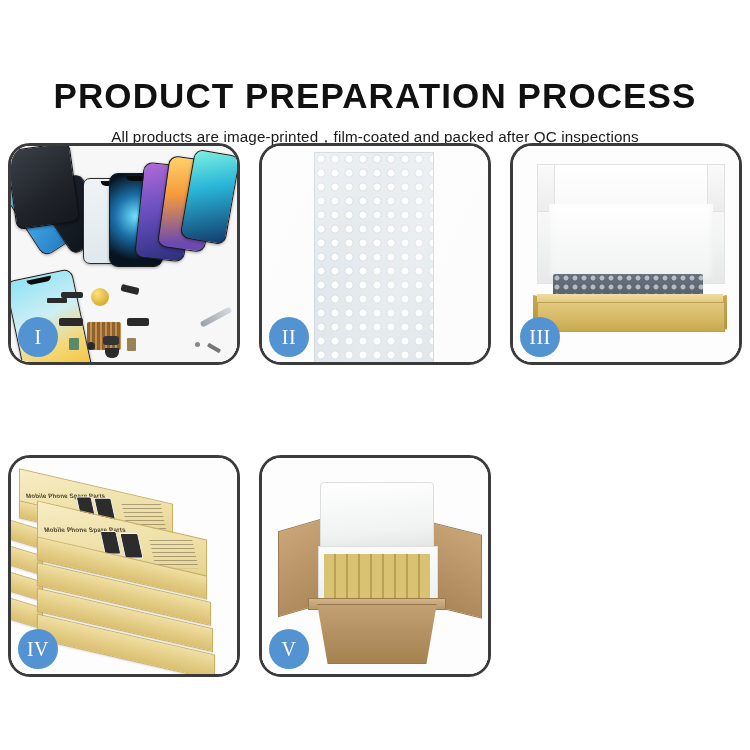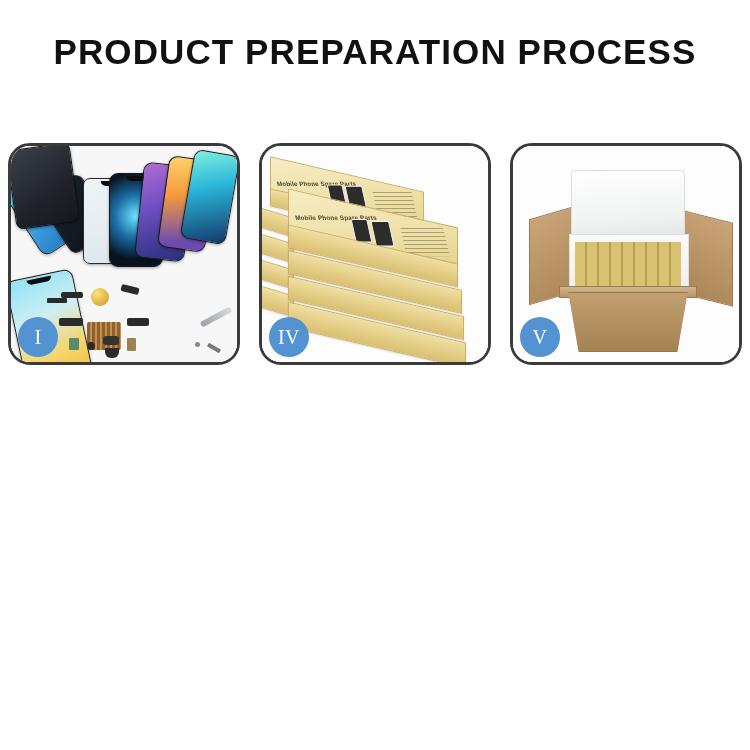--- a/index.html
+++ b/index.html
@@ -14,20 +14,21 @@
     color: #111111;
     overflow: hidden;
     position: relative;
   }
 
   
   .header {
     width: 750px;
     padding-top: 34px;
     text-align: center;
+    margin-top: 44px;
   }
   .page-title {
     font-family: "Liberation Sans", sans-serif;
     font-size: 35px;
     font-weight: bold;
     letter-spacing: 1.1px;
     color: #111111;
     line-height: 1.05;
     margin: 0;
     white-space: nowrap;
@@ -272,20 +273,21 @@
   .p6-tab1 { position:absolute; left:52px; top:92px; width:16px; height:16px;
     background:#a98760; transform: skewY(16deg); }
   .p6-tab2 { position:absolute; left:54px; top:172px; width:16px; height:14px;
     background:#a98760; transform: skewY(16deg); }
 </style>
 </head>
 <body>
 
 <div class="header">
   <h1 class="page-title">PRODUCT PREPARATION PROCESS</h1>
+  <p class="page-subtitle">All products are image-printed，film-coated and packed after QC inspections</p>
 </div>
 
 <div class="panel-grid">
 
   <div class="panel">
     <div class="panel-photo">
       <div class="p1-bg"></div>
 
       <div class="phone p1-ph-a"></div>
       <div class="phone p1-ph-b"></div>
@@ -316,21 +318,52 @@
       <div class="p1-small" style="left:92px;top:190px;width:16px;height:9px;border-radius:3px;background:#333;"></div>
       <div class="p1-small" style="left:94px;top:202px;width:14px;height:10px;border-radius:0 0 6px 6px;background:#2b2b2b;"></div>
       <div class="p1-small" style="left:116px;top:192px;width:9px;height:13px;background:#9a8254;"></div>
       <div class="p1-small" style="left:196px;top:200px;width:14px;height:4px;background:#777;transform:rotate(30deg);"></div>
       <div class="p1-small" style="left:184px;top:196px;width:5px;height:5px;border-radius:50%;background:#888;"></div>
       <div class="p1-chip" style="left:36px;top:152px;width:20px;height:5px;background:#2b2b2b;"></div>
     </div>
     <div class="badge">I</div>
   </div>
 
-
+  <div class="panel">
+    <div class="panel-photo">
+      <div class="p2-bg"></div>
+      <div class="p2-lcd"></div>
+      <div class="p2-conn"></div>
+      <div class="p2-flexcable"></div>
+      <div class="p2-bottom"></div>
+      <div class="p2-tab" style="left:90px;top:72px;width:14px;height:10px;transform:rotate(-18deg);"></div>
+      <div class="p2-tab" style="left:70px;top:190px;width:12px;height:22px;transform:rotate(10deg);"></div>
+      <div class="p2-tab" style="left:138px;top:188px;width:12px;height:24px;transform:rotate(-8deg);"></div>
+      <div class="p2-red"></div>
+      <div class="p2-wrap"></div>
+      <div class="p2-sheen"></div>
+    </div>
+    <div class="badge">II</div>
+  </div>
+
+  <div class="panel">
+    <div class="panel-photo">
+      <div class="p3-bg"></div>
+      <div class="p3-lid"></div>
+      <div class="p3-lidflapL"></div>
+      <div class="p3-lidflapR"></div>
+      <div class="p3-foam"></div>
+      <div class="p3-bubble"></div>
+      <div class="p3-boxcapL"></div>
+      <div class="p3-boxcapR"></div>
+      <div class="p3-boxtopedge"></div>
+      <div class="p3-boxfront"></div>
+    </div>
+    <div class="badge">III</div>
+  </div>
 
   <div class="panel">
     <div class="panel-photo">
       <div class="p4-bg"></div>
       <div class="p4-stack">
 
         <div class="gbox" style="left:-6px;top:66px;width:36px;height:18px;transform:skewY(17deg);"></div>
         <div class="gbox" style="left:-6px;top:92px;width:36px;height:18px;transform:skewY(17deg);"></div>
         <div class="gbox" style="left:-6px;top:118px;width:36px;height:18px;transform:skewY(17deg);"></div>
         <div class="gbox" style="left:-6px;top:144px;width:36px;height:20px;transform:skewY(17deg);"></div>

